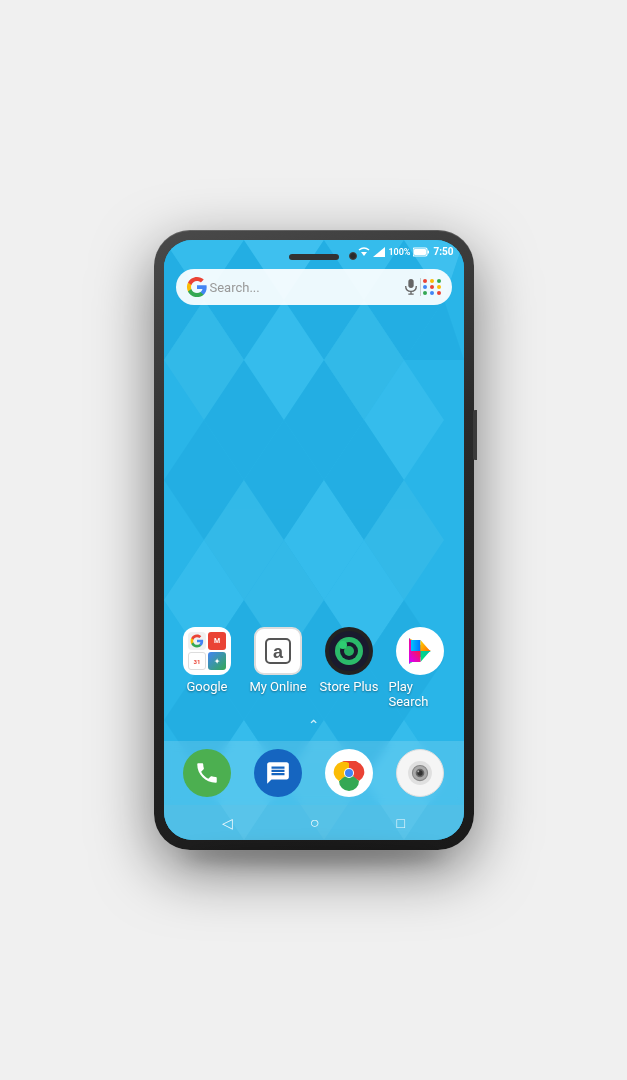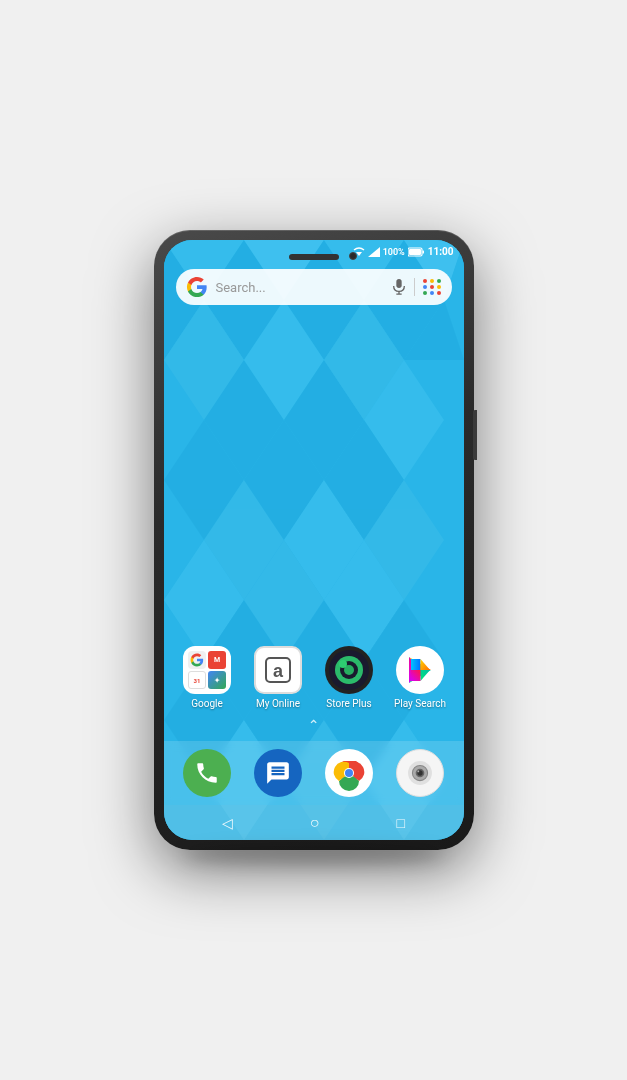--- a/index.html
+++ b/index.html
@@ -106,21 +106,21 @@
     
     .search-bar {
       position: relative;
       z-index: 5;
       margin: 10px 12px 0;
       background: rgba(255,255,255,0.92);
       border-radius: 24px;
       display: flex;
       align-items: center;
       padding: 7px 10px;
-      gap: 8px;
+      gap: 2px;
     }
 
     .google-g {
       width: 22px;
       height: 22px;
       flex-shrink: 0;
     }
 
     .search-text {
       flex: 1;
@@ -149,22 +149,22 @@
     .app-item {
       display: flex;
       flex-direction: column;
       align-items: center;
       gap: 4px;
       cursor: pointer;
     }
 
     .app-label {
       color: white;
-      font-size: 10px;
-      text-align: right;
+      font-size: 13px;
+      text-align: left;
       text-shadow: 0 1px 2px rgba(0,0,0,0.4);
     }
 
     
     .swipe-indicator {
       position: relative;
       z-index: 5;
       display: flex;
       justify-content: center;
       padding: 8px 0;
@@ -338,21 +338,21 @@
             </svg>
 
             <span style="font-size:9px;color:white;font-weight:600;">100%</span>
 
             <svg width="16" height="10" viewBox="0 0 16 10">
               <rect x="0" y="1" width="14" height="8" rx="1.5" fill="none" stroke="white" stroke-width="1.2"></rect>
               <rect x="14.5" y="3.5" width="1.5" height="3" rx="0.5" fill="white"></rect>
               <rect x="1" y="2" width="12" height="6" rx="1" fill="white"></rect>
             </svg>
 
-            <span style="font-size:10px;color:white;font-weight:700;margin-left:1px;">11:00</span>
+            <span style="font-size:10px;color:white;font-weight:700;margin-left:1px;">7:50</span>
           </div>
         </div>
 
         <div class="search-bar">
 
           <svg class="google-g" viewBox="0 0 24 24">
             <path d="M22.56 12.25c0-.78-.07-1.53-.2-2.25H12v4.26h5.92c-.26 1.37-1.04 2.53-2.21 3.31v2.77h3.57c2.08-1.92 3.28-4.74 3.28-8.09z" fill="#4285F4"></path>
             <path d="M12 23c2.97 0 5.46-.98 7.28-2.66l-3.57-2.77c-.98.66-2.23 1.06-3.71 1.06-2.86 0-5.29-1.93-6.16-4.53H2.18v2.84C3.99 20.53 7.7 23 12 23z" fill="#34A853"></path>
             <path d="M5.84 14.09c-.22-.66-.35-1.36-.35-2.09s.13-1.43.35-2.09V7.07H2.18C1.43 8.55 1 10.22 1 12s.43 3.45 1.18 4.93l2.85-2.22.81-.62z" fill="#FBBC05"></path>
             <path d="M12 5.38c1.62 0 3.06.56 4.21 1.64l3.15-3.15C17.45 2.09 14.97 1 12 1 7.7 1 3.99 3.47 2.18 7.07l3.66 2.84c.87-2.6 3.3-4.53 6.16-4.53z" fill="#EA4335"></path>

